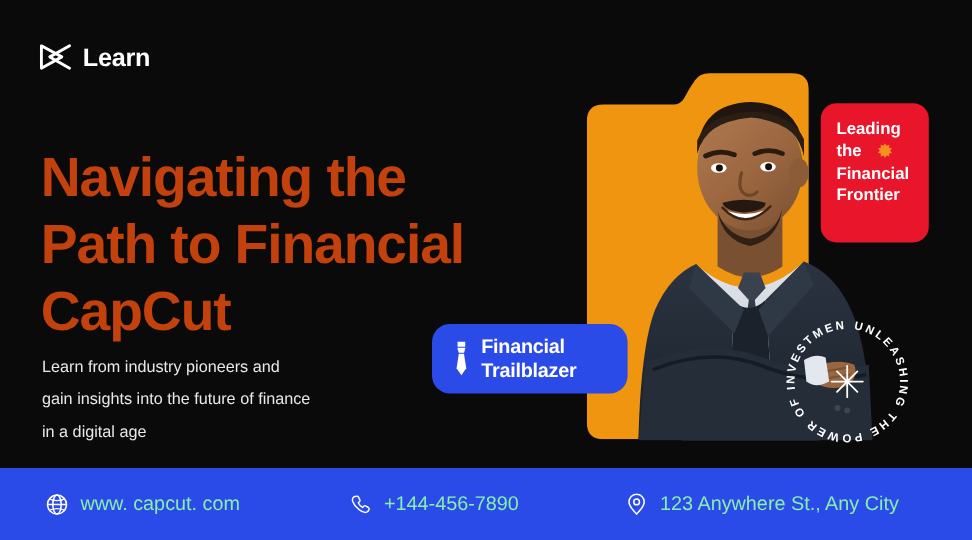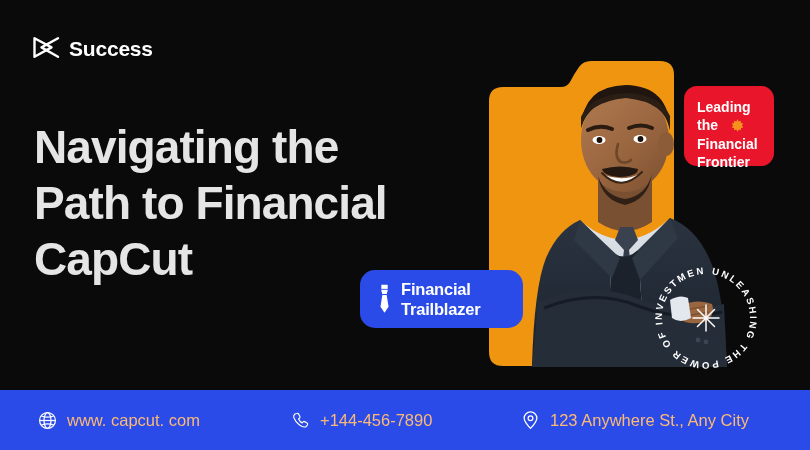--- a/index.html
+++ b/index.html
@@ -39,21 +39,21 @@
     line-height: 1;
     white-space: nowrap;
   }
 
   
   #headline {
     position: absolute;
     left: 34px;
     top: 88px;
     width: 430px;
-    color: #e5e5e5;
+    color: #c2410c;
     font-size: 46px;
     font-weight: bold;
     line-height: 1.22;
     letter-spacing: -0.9px;
   }
   #headline .hl-line { display: block; white-space: nowrap; }
 
   
   #subcopy {
     position: absolute;
@@ -87,21 +87,21 @@
     overflow: hidden;
   }
   #portrait .person { position: absolute; inset: 0; }
 
   
   #red-badge {
     position: absolute;
     left: 684px;
     top: 86px;
     width: 90px;
-    height: 80px;
+    height: 116px;
     background: #E8152B;
     border-radius: 13px;
     box-sizing: border-box;
     padding: 12px 10px 10px 13px;
     color: #FFFFFF;
     font-size: 14px;
     font-weight: bold;
     line-height: 1.32;
   }
   #red-badge .rb-row { display: flex; align-items: center; gap: 13px; white-space: nowrap; }
@@ -158,49 +158,54 @@
     width: 810px;
     height: 60px;
     background: #2B4BE8;
     display: flex;
     align-items: center;
   }
   .contact-item {
     display: flex;
     align-items: center;
     gap: 10px;
-    color: #fdba74;
+    color: #86efac;
     font-size: 16.5px;
     line-height: 1;
     white-space: nowrap;
   }
   .contact-item .ci-icon { width: 19px; height: 19px; flex: none; }
   #contact-web { position: absolute; left: 38px; }
   #contact-phone { position: absolute; left: 291px; }
   #contact-address { position: absolute; left: 521px; text-align: center; }
 </style>
 </head>
 <body>
 
 <div id="canvas">
 
   <div id="brand-logo">
     <svg class="logo-mark" viewBox="0 0 27 25" aria-hidden="true">
       <path d="M1.5 2.2 L18.5 11.4 L1.5 20.8 Z" fill="none" stroke="#FFFFFF" stroke-width="2.4" stroke-linejoin="round"></path>
       <path d="M25 2.2 L8.5 11.4 L25 20.8" fill="none" stroke="#FFFFFF" stroke-width="2.4" stroke-linejoin="round" stroke-linecap="round"></path>
     </svg>
-    <span class="logo-word">Success</span>
+    <span class="logo-word">Learn</span>
   </div>
 
   <h1 id="headline">
     <span class="hl-line">Navigating the</span>
     <span class="hl-line">Path to Financial</span>
     <span class="hl-line">CapCut</span>
   </h1>
 
+  <p id="subcopy">
+    <span class="sub-line">Learn from industry pioneers and</span>
+    <span class="sub-line">gain insights into the future of finance</span>
+    <span class="sub-line">in a digital age</span>
+  </p>
 
   <div id="orange-folder">
     <svg viewBox="0 0 185 309" aria-hidden="true">
       <path d="M14 30 H72 Q78 30 81 25 Q85 17 90 10 Q94 4 102 4 H171 Q185 4 185 18
                V295 Q185 309 171 309 H14 Q0 309 0 295 V44 Q0 30 14 30 Z" fill="#EF9510"></path>
     </svg>
   </div>
 
   <div id="portrait">
     <svg class="person" viewBox="0 0 215 295" preserveAspectRatio="xMidYMid slice" aria-hidden="true">

